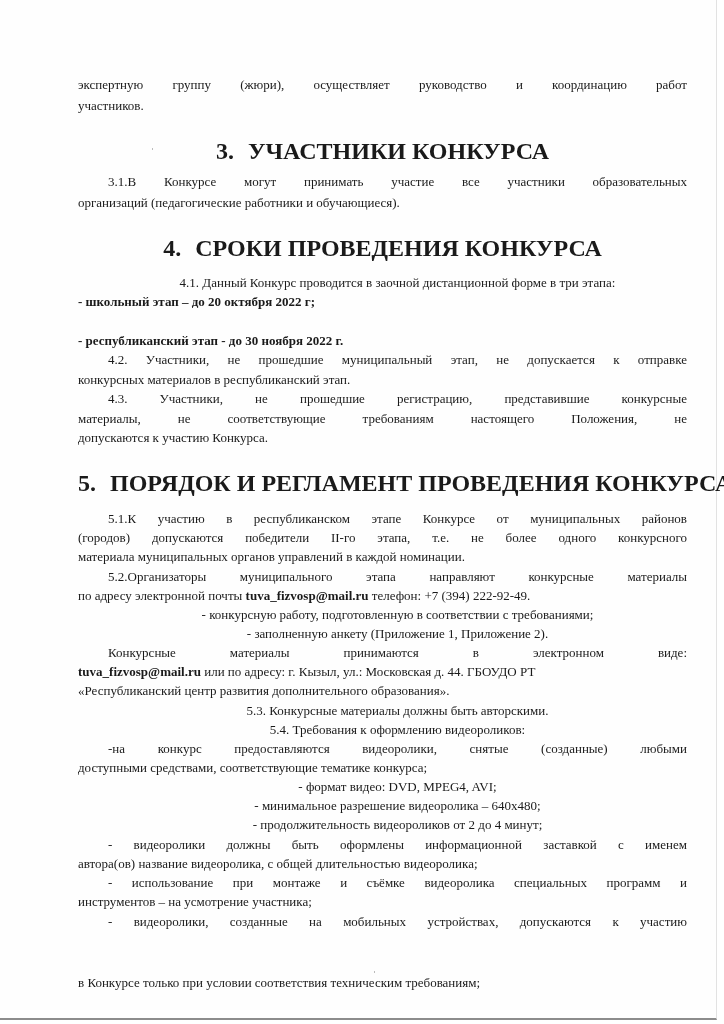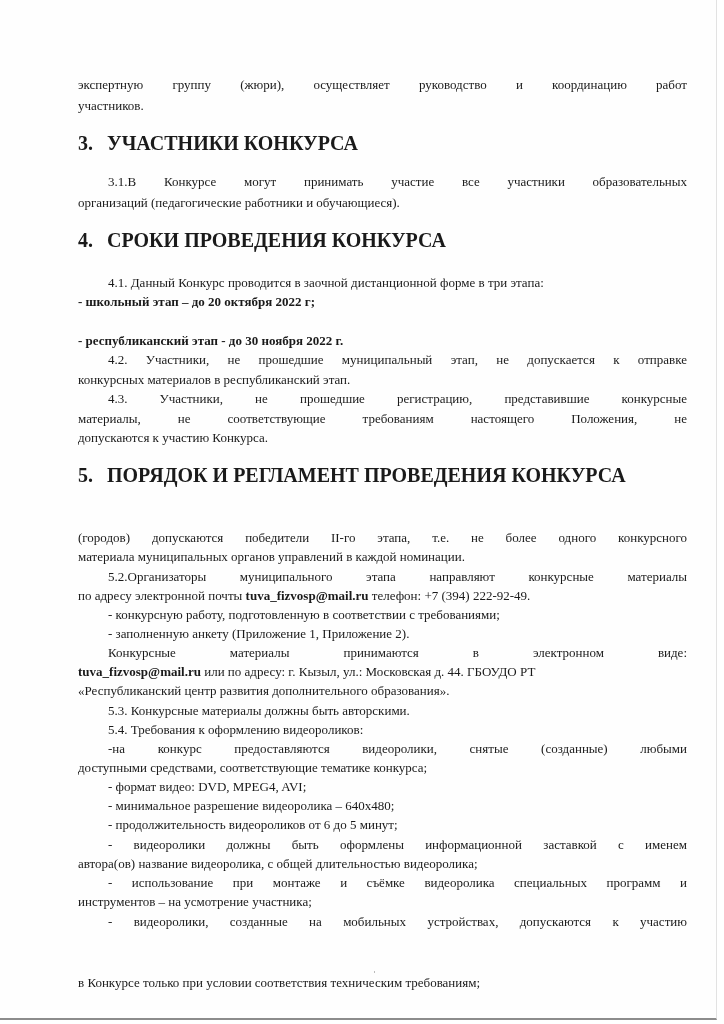--- a/index.html
+++ b/index.html
@@ -14,25 +14,25 @@
     position: absolute; left: 0; top: 0; width: 716px; height: 1018px;
     background: #fefefe;
     border-right: 1px solid #e2e2e2;
     border-bottom: 2px solid #8c8c8c;
   }
   .ln {
     position: absolute; left: 78px; width: 609px;
     font-size: 13px; line-height: 19px; white-space: nowrap;
   }
   .j { text-align: justify; text-align-last: justify; }
-  .ind { left: 78px; padding-left: 30px; width: 579px; }
+  .ind { left: 78px; padding-left: 30px; width: 579px; text-align: center; }
   .b { font-weight: bold; }
   .h {
-    position: absolute; left: 78px; width: 609px; 
-    font-weight: bold; font-size: 20px; line-height: 20px; white-space: nowrap;
+    position: absolute; left: 78px; width: 609px; text-align: center;
+    font-weight: bold; font-size: 24px; line-height: 20px; white-space: nowrap; margin-top: 8px;
   }
   .h .num { margin-right: 14px; }
   .speck { position: absolute; width: 1px; height: 2px; background: #bbb; }
 </style>
 </head>
 <body>
 
 <div class="page">
 
   <div class="ln j" style="top:75px">экспертную группу (жюри), осуществляет руководство и координацию работ</div>
@@ -53,38 +53,39 @@
   <div class="ln b" style="top:331px">- республиканский этап - до 30 ноября 2022 г.</div>
   <div class="ln j ind" style="top:350px">4.2. Участники, не прошедшие муниципальный этап, не допускается к отправке</div>
   <div class="ln" style="top:370px">конкурсных материалов в республиканский этап.</div>
   <div class="ln j ind" style="top:389px">4.3. Участники, не прошедшие регистрацию, представившие конкурсные</div>
   <div class="ln j" style="top:409px">материалы, не соответствующие требованиям настоящего Положения, не</div>
   <div class="ln" style="top:428px">допускаются к участию Конкурса.</div>
 
   <div class="h" style="top:465px">
     <span class="num">5.</span><span>ПОРЯДОК И РЕГЛАМЕНТ ПРОВЕДЕНИЯ КОНКУРСА</span>
   </div>
+  <div class="ln j ind" style="top:509px">5.1.К участию в республиканском этапе Конкурсе от муниципальных районов</div>
   <div class="ln j" style="top:528px">(городов) допускаются победители II-го этапа, т.е. не более одного конкурсного</div>
   <div class="ln" style="top:547px">материала муниципальных органов управлений в каждой номинации.</div>
 
   <div class="ln j ind" style="top:567px">5.2.Организаторы муниципального этапа направляют конкурсные материалы</div>
   <div class="ln" style="top:586px"><span>по адресу электронной почты </span><span class="b">tuva_fizvosp@mail.ru</span><span> телефон: +7 (394) 222-92-49.</span></div>
   <div class="ln ind" style="top:605px">- конкурсную работу, подготовленную в соответствии с требованиями;</div>
   <div class="ln ind" style="top:624px">- заполненную анкету (Приложение 1, Приложение 2).</div>
   <div class="ln j ind" style="top:643px">Конкурсные материалы принимаются в электронном виде:</div>
   <div class="ln" style="top:662px"><span class="b">tuva_fizvosp@mail.ru</span><span> или по адресу: г. Кызыл, ул.: Московская д. 44. ГБОУДО РТ</span></div>
   <div class="ln" style="top:681px">«Республиканский центр развития дополнительного образования».</div>
   <div class="ln ind" style="top:701px">5.3. Конкурсные материалы должны быть авторскими.</div>
   <div class="ln ind" style="top:720px">5.4. Требования к оформлению видеороликов:</div>
 
   <div class="ln" style="top:758px">доступными средствами, соответствующие тематике конкурса;</div>
   <div class="ln j ind" style="top:739px">-на конкурс предоставляются видеоролики, снятые (созданные) любыми</div>
   <div class="ln ind" style="top:777px">- формат видео: DVD, MPEG4, AVI;</div>
   <div class="ln ind" style="top:796px">- минимальное разрешение видеоролика – 640x480;</div>
-  <div class="ln ind" style="top:815px">- продолжительность видеороликов от 6 до 5 минут;</div>
+  <div class="ln ind" style="top:815px">- продолжительность видеороликов от 2 до 4 минут;</div>
   <div class="ln j ind" style="top:835px">- видеоролики должны быть оформлены информационной заставкой с именем</div>
   <div class="ln" style="top:854px">автора(ов) название видеоролика, с общей длительностью видеоролика;</div>
   <div class="ln j ind" style="top:873px">- использование при монтаже и съёмке видеоролика специальных программ и</div>
   <div class="ln" style="top:892px">инструментов – на усмотрение участника;</div>
   <div class="ln j ind" style="top:912px">- видеоролики, созданные на мобильных устройствах, допускаются к участию</div>
   <div class="ln" style="top:973px">в Конкурсе только при условии соответствия техническим требованиям;</div>
 
   <span class="speck" style="left:374px;top:971px"></span>
 </div>
 

